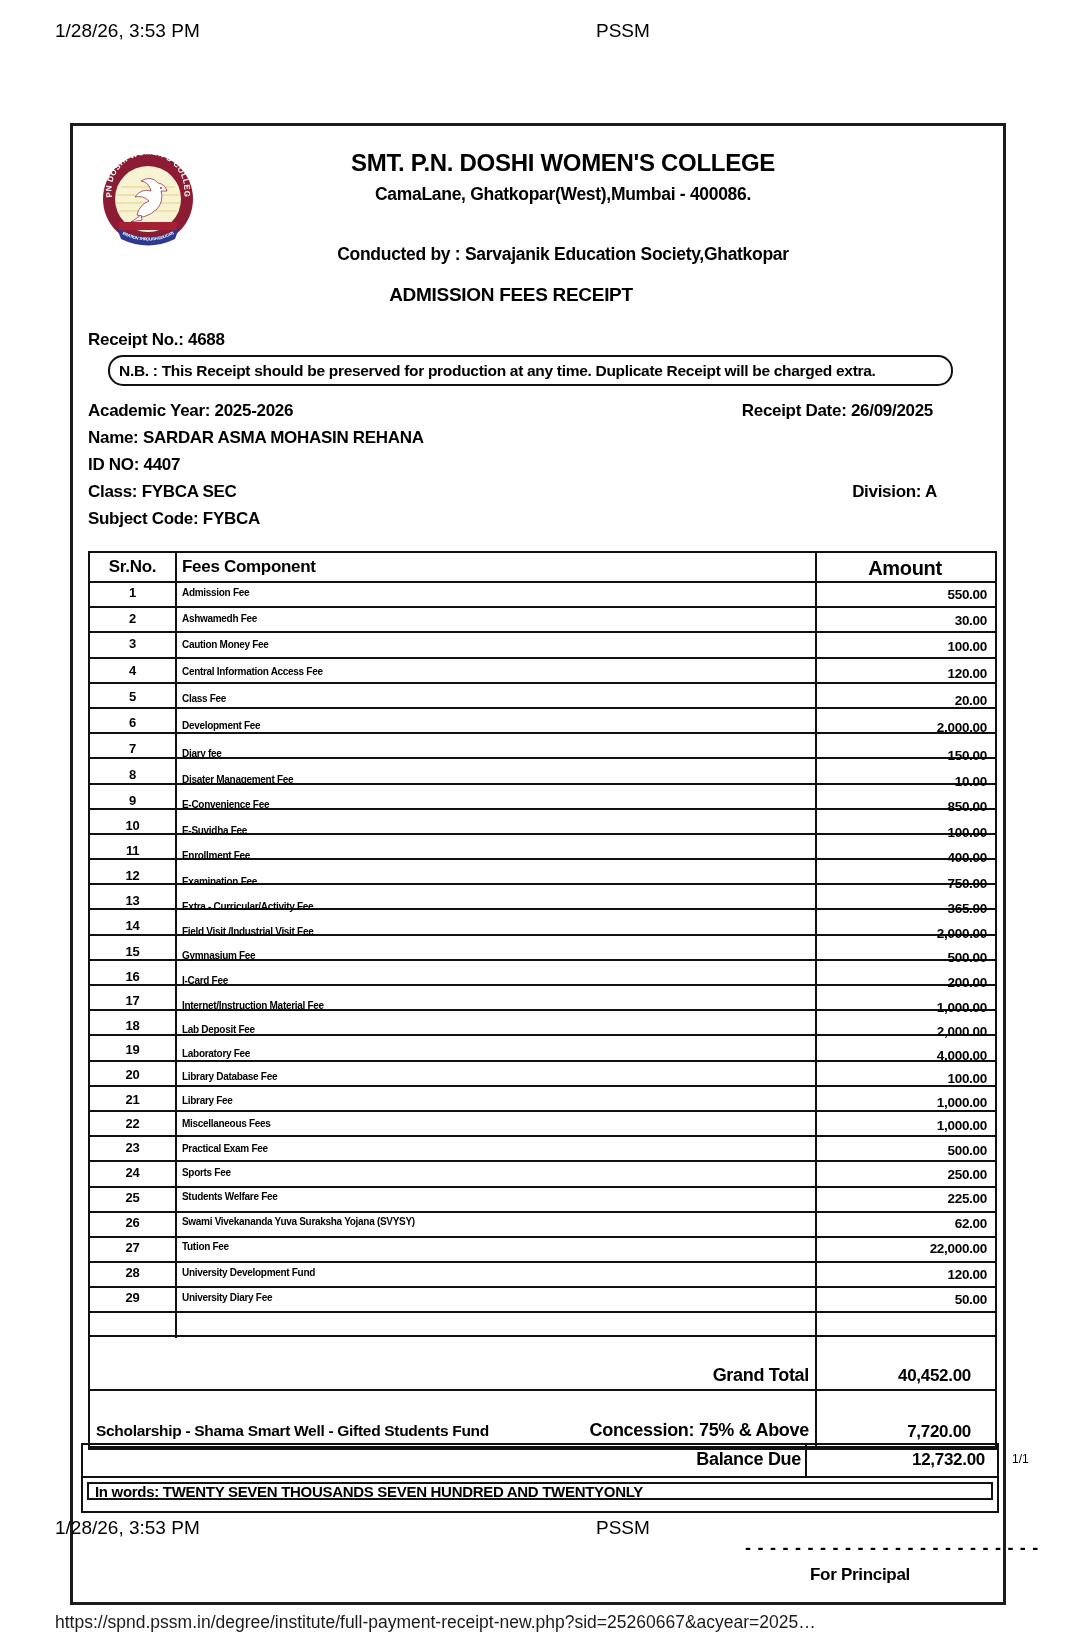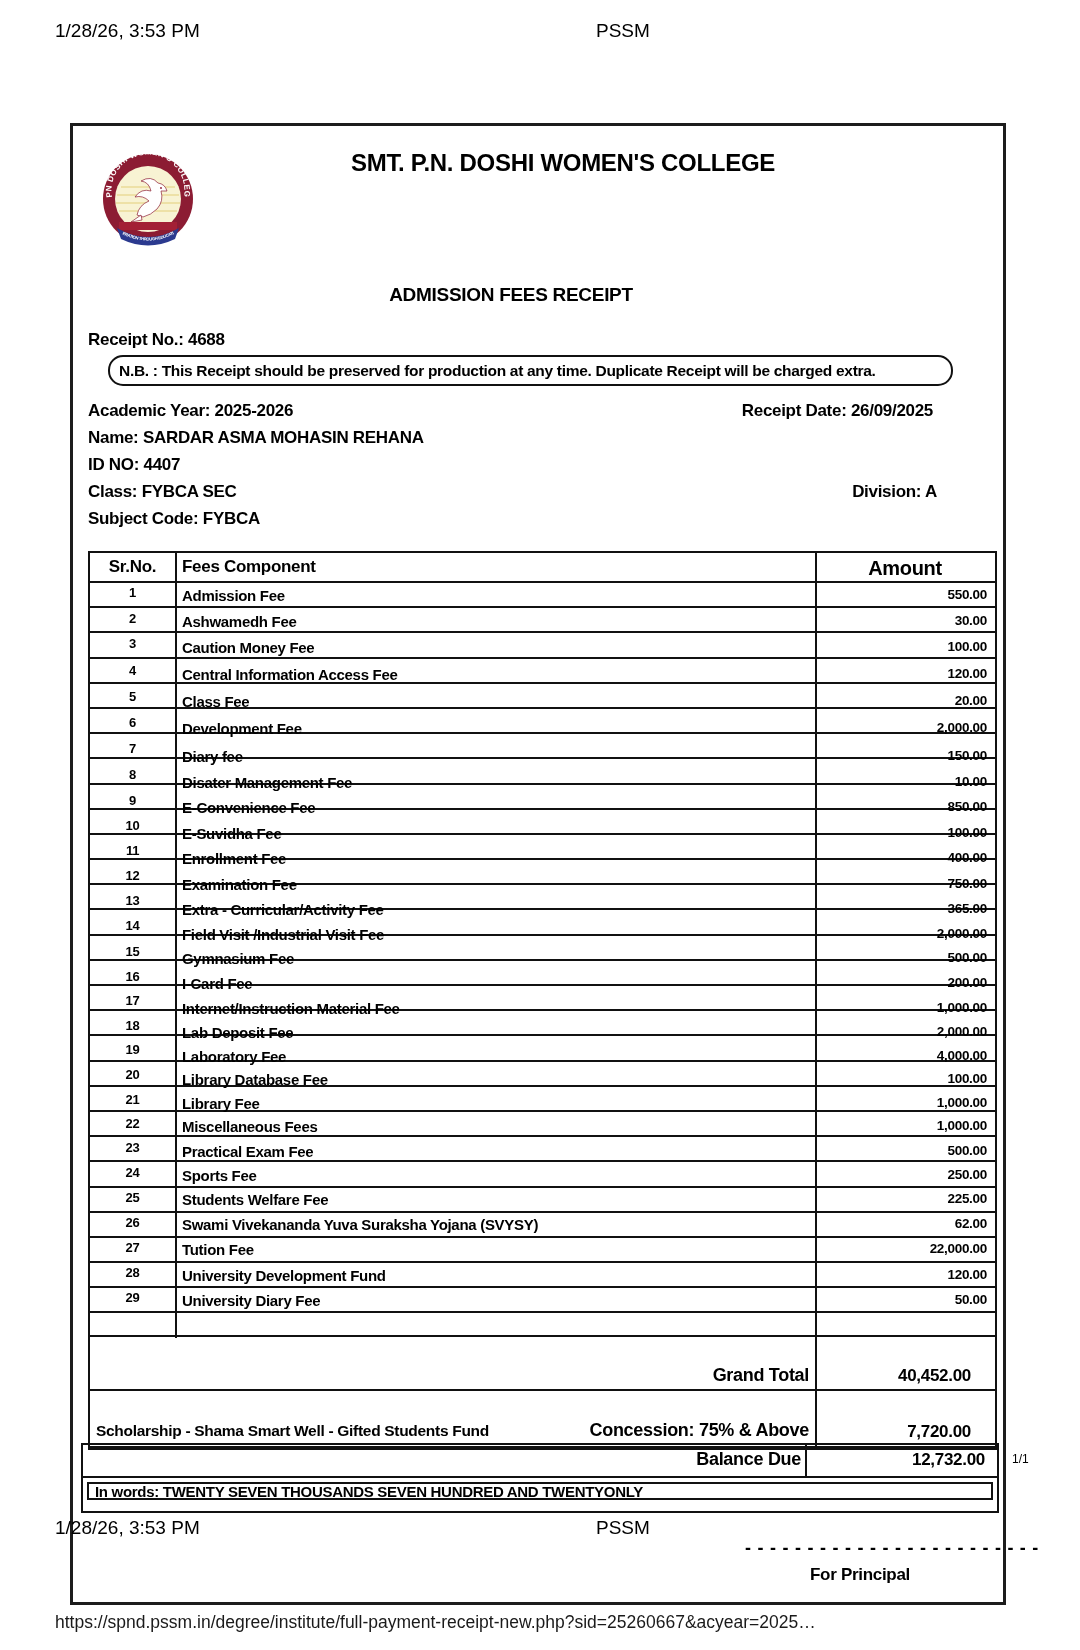--- a/index.html
+++ b/index.html
@@ -21,21 +21,21 @@
   
   #ftable{position:absolute;left:15px;top:425px;width:905px;border:2.5px solid #111;box-sizing:content-box;}
   #thead{position:relative;height:30px;border-bottom:2px solid #111;box-sizing:border-box;}
   .th-sr{position:absolute;left:0;top:4px;width:85px;text-align:center;font-size:17px;font-weight:700;}
   .th-comp{position:absolute;left:92px;top:4px;font-size:17px;font-weight:700;}
   .th-amt{position:absolute;left:725px;top:4px;width:180px;text-align:center;font-size:20px;font-weight:700;}
   #vdiv-sr{position:absolute;left:85px;top:0;width:2px;height:785px;background:#111;}
   #vdiv-amt{position:absolute;left:725px;top:0;width:2px;height:100%;background:#111;}
   .frow{position:relative;height:25.2px;border-bottom:2px solid #111;box-sizing:border-box;}
   .c-sr{position:absolute;left:0;top:2px;width:85px;text-align:center;font-size:13px;font-weight:700;}
-  .c-comp{position:absolute;left:92px;top:3.5px;font-size:15px;font-weight:700;white-space:nowrap;}
+  .c-comp{position:absolute;left:92px;top:3.5px;font-size:10px;font-weight:700;white-space:nowrap;}
   .c-amt{position:absolute;right:8px;top:3.5px;font-size:13.5px;font-weight:700;}
   #erow{height:24px;border-bottom:2px solid #111;box-sizing:border-box;}
   .trow{position:relative;box-sizing:border-box;margin-top:24px;}
   #gtrow{height:30px;border-bottom:2px solid #111;}
   #schrow{height:33px;border-bottom:2px solid #111;}
   #paidrow{height:33px;}
   .t-lab{position:absolute;right:186px;font-size:18px;font-weight:700;white-space:nowrap;}
   .t-amt{position:absolute;right:24px;font-size:17px;font-weight:700;}
   .t-left{position:absolute;left:6px;font-size:15.5px;font-weight:700;white-space:pre-wrap;}
   
@@ -81,20 +81,22 @@
       </defs>
       <text font-size="8" font-weight="bold" fill="#ffffff" letter-spacing="0.5" font-family="Liberation Sans, sans-serif">
         <textPath href="#ringpath" startOffset="50%" text-anchor="middle">SPN DOSHI WOMEN'S COLLEGE</textPath>
       </text>
       <text font-size="4.2" font-weight="bold" fill="#ffffff" font-family="Liberation Sans, sans-serif">
         <textPath href="#ribbonpath" startOffset="50%" text-anchor="middle">LIBERATION THROUGH EDUCATION</textPath>
       </text>
     </svg>
 
     <div class="abs ttl" style="left:50px;right:0;top:23px;">SMT. P.N. DOSHI WOMEN'S COLLEGE</div>
+    <div class="abs sub" style="left:50px;right:0;top:58px;">CamaLane, Ghatkopar(West),Mumbai - 400086.</div>
+    <div class="abs sub" style="left:50px;right:0;top:118px;">Conducted by : Sarvajanik Education Society,Ghatkopar</div>
     <div class="abs b" style="left:0;right:54px;top:158px;text-align:center;font-size:19px;">ADMISSION FEES RECEIPT</div>
 
     <div class="abs info" style="left:15px;top:204px;">Receipt No.: 4688</div>
 
     <div id="nb">
       <span>N.B. : This Receipt should be preserved for production at any time. Duplicate Receipt will be charged extra.</span>
     </div>
 
     <div class="abs info" style="left:15px;top:275px;">Academic Year: 2025-2026</div>
     <div class="abs info" style="right:70px;top:275px;">Receipt Date: 26/09/2025</div>

